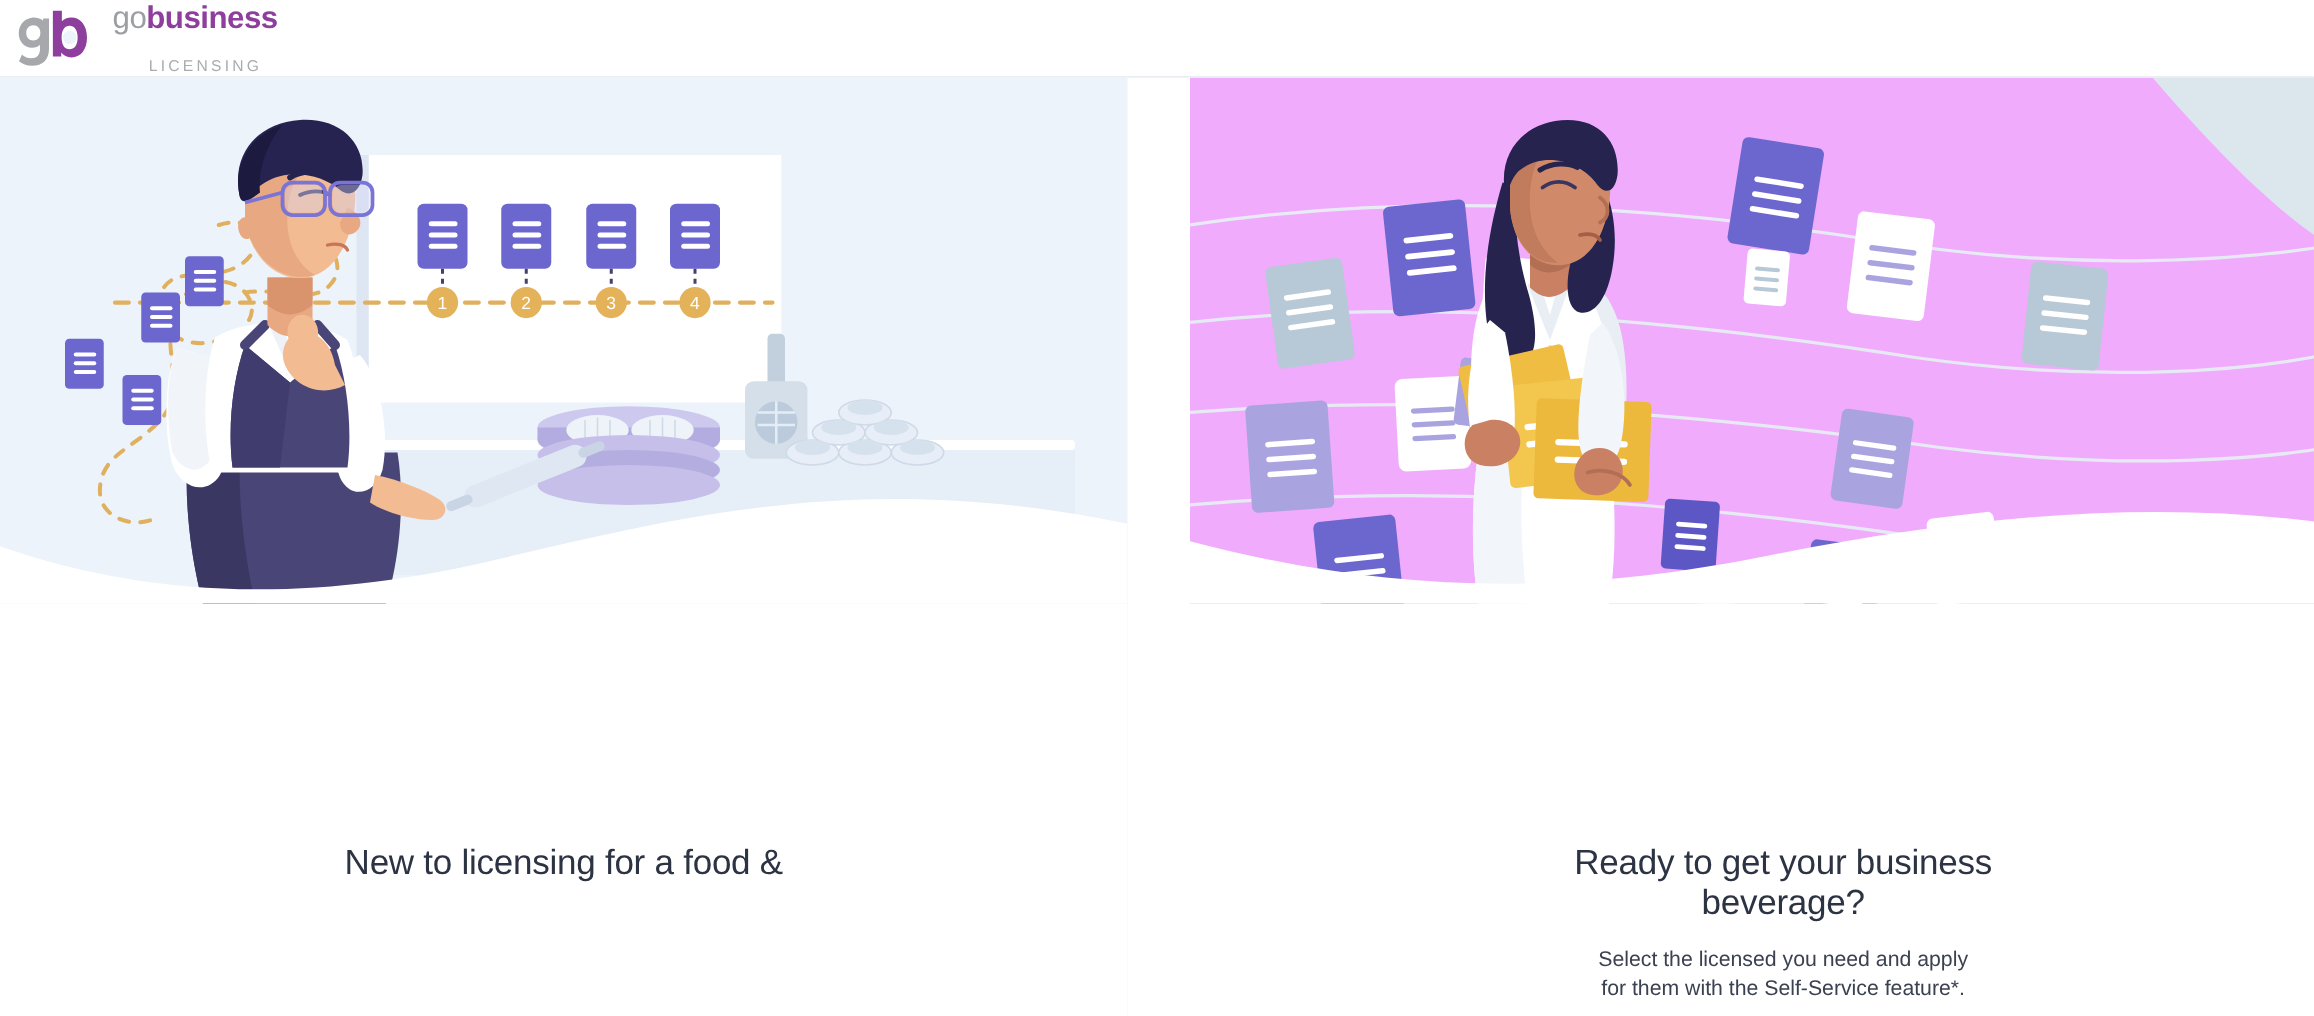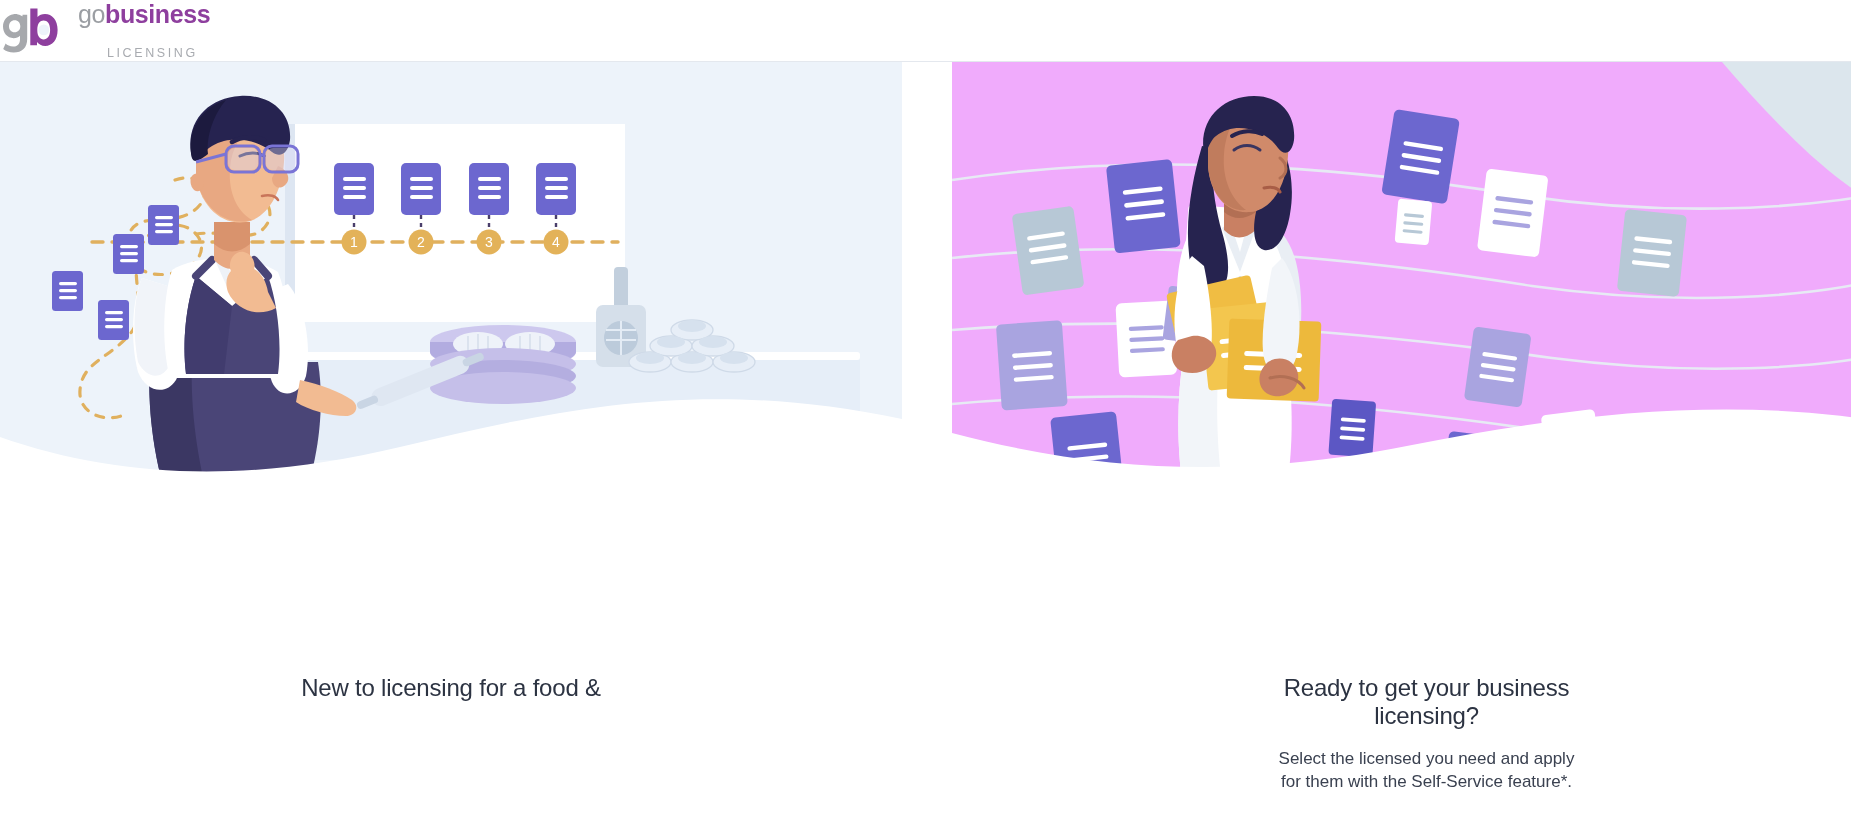--- a/index.html
+++ b/index.html
@@ -10,21 +10,21 @@
     color:#2b3244;
   }
 
   
   .header {
     position:absolute; left:0; top:0;
     width:1851px; height:62px;
     background:#ffffff;
     border-bottom:1px solid #e4e8ee;
     display:flex; align-items:center;
-    padding-left:2px;
+    padding-left:14px;
     z-index:40;
   }
   .logo-wrap { display:flex; align-items:center; gap:14px; }
   .logo-mark { width:62px; height:46px; display:block; }
   .logo-text { display:flex; flex-direction:column; line-height:1; }
   .logo-line1 { font-size:25px; letter-spacing:-0.4px; }
   .logo-go { color:#9b9ea3; font-weight:400; }
   .logo-business { color:#8e3f9e; font-weight:700; }
   .logo-line2 {
     font-size:12.5px; letter-spacing:2.6px;
@@ -50,21 +50,21 @@
 
   
   .illus { position:absolute; left:0; top:0; width:100%; height:100%; }
 
   
   .copy {
     position:absolute; left:0; width:100%;
     text-align:center; z-index:20;
   }
   .copy h2 {
-    font-size:24px; font-weight:400;
+    font-size:28px; font-weight:400;
     line-height:1.16; color:#2c3342;
     letter-spacing:-0.2px;
     margin:0 auto 18px;
     max-width:420px;
   }
   .copy p {
     font-size:17px; font-weight:400;
     line-height:1.35; color:#3a4150;
     margin:0 auto; max-width:330px;
   }
@@ -539,21 +539,21 @@
     </svg>
 
     <div class="white-base"></div>
     <svg class="wave" viewBox="0 0 949 120" preserveAspectRatio="none" style="bottom:330px;height:120px">
       <path d="M0,120 L0,70 C160,112 300,114 460,82 C640,46 800,34 949,62 L949,120 Z" fill="#ffffff"></path>
     </svg>
 
     <div class="copy copy-right">
       <h2>
         <span>Ready to get your business</span><br>
-        <span>licensing?</span>
+        <span>beverage?</span>
       </h2>
       <p>
         <span>Select the licensed you need and apply</span><br>
         <span>for them with the Self-Service feature*.</span>
       </p>
     </div>
   </div>
 </div>
 
 </body></html>

